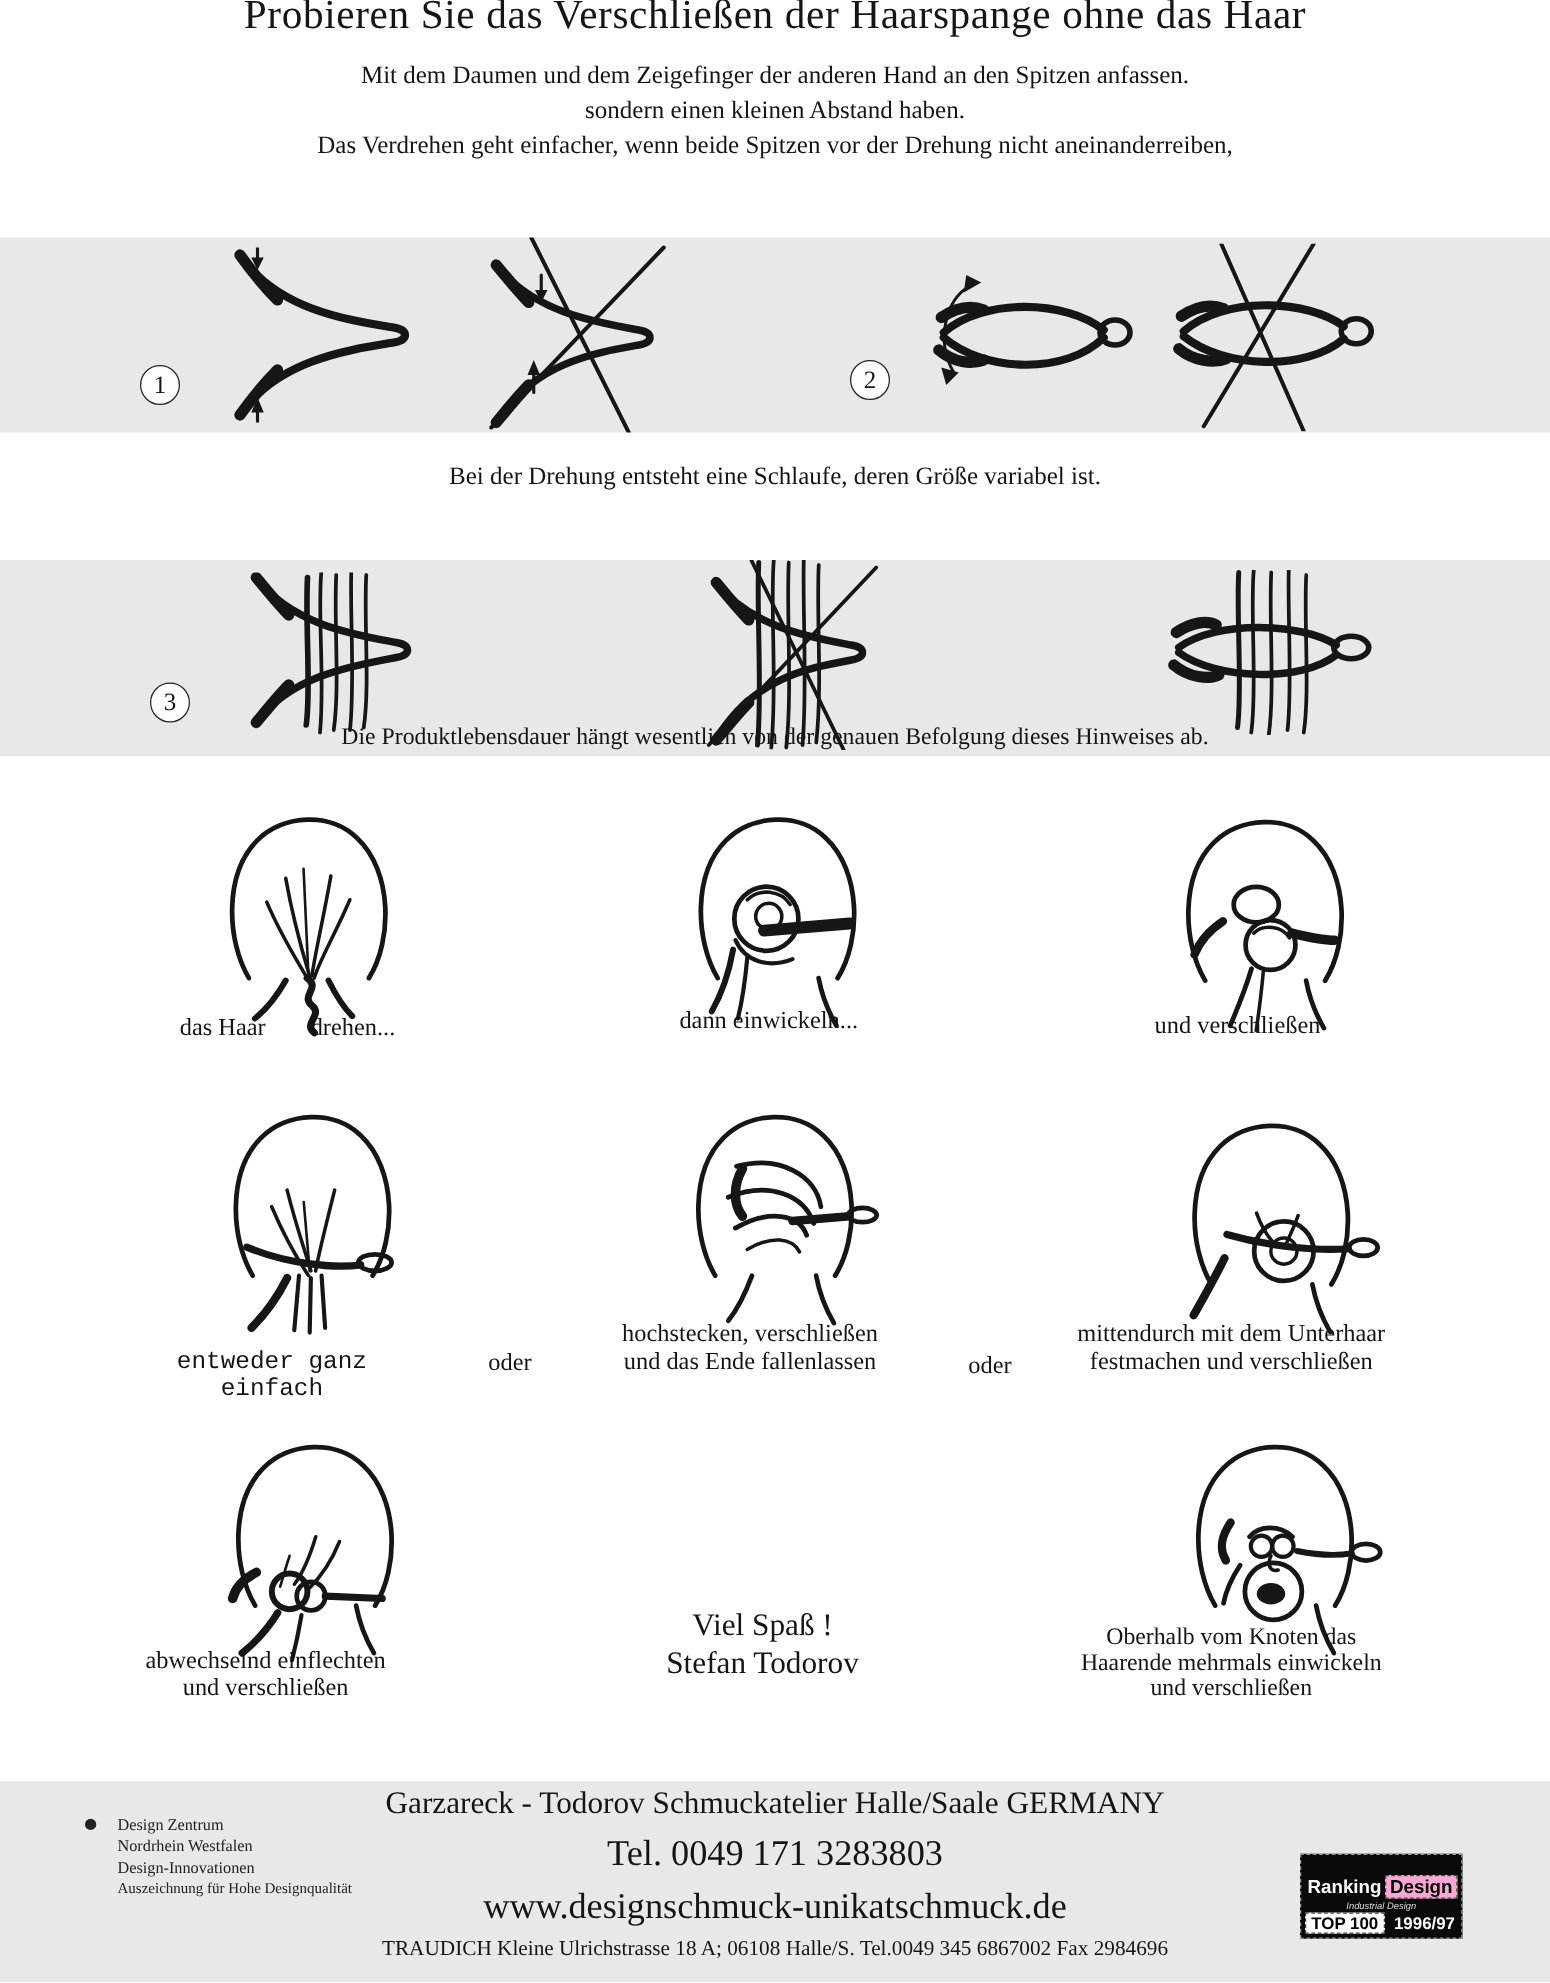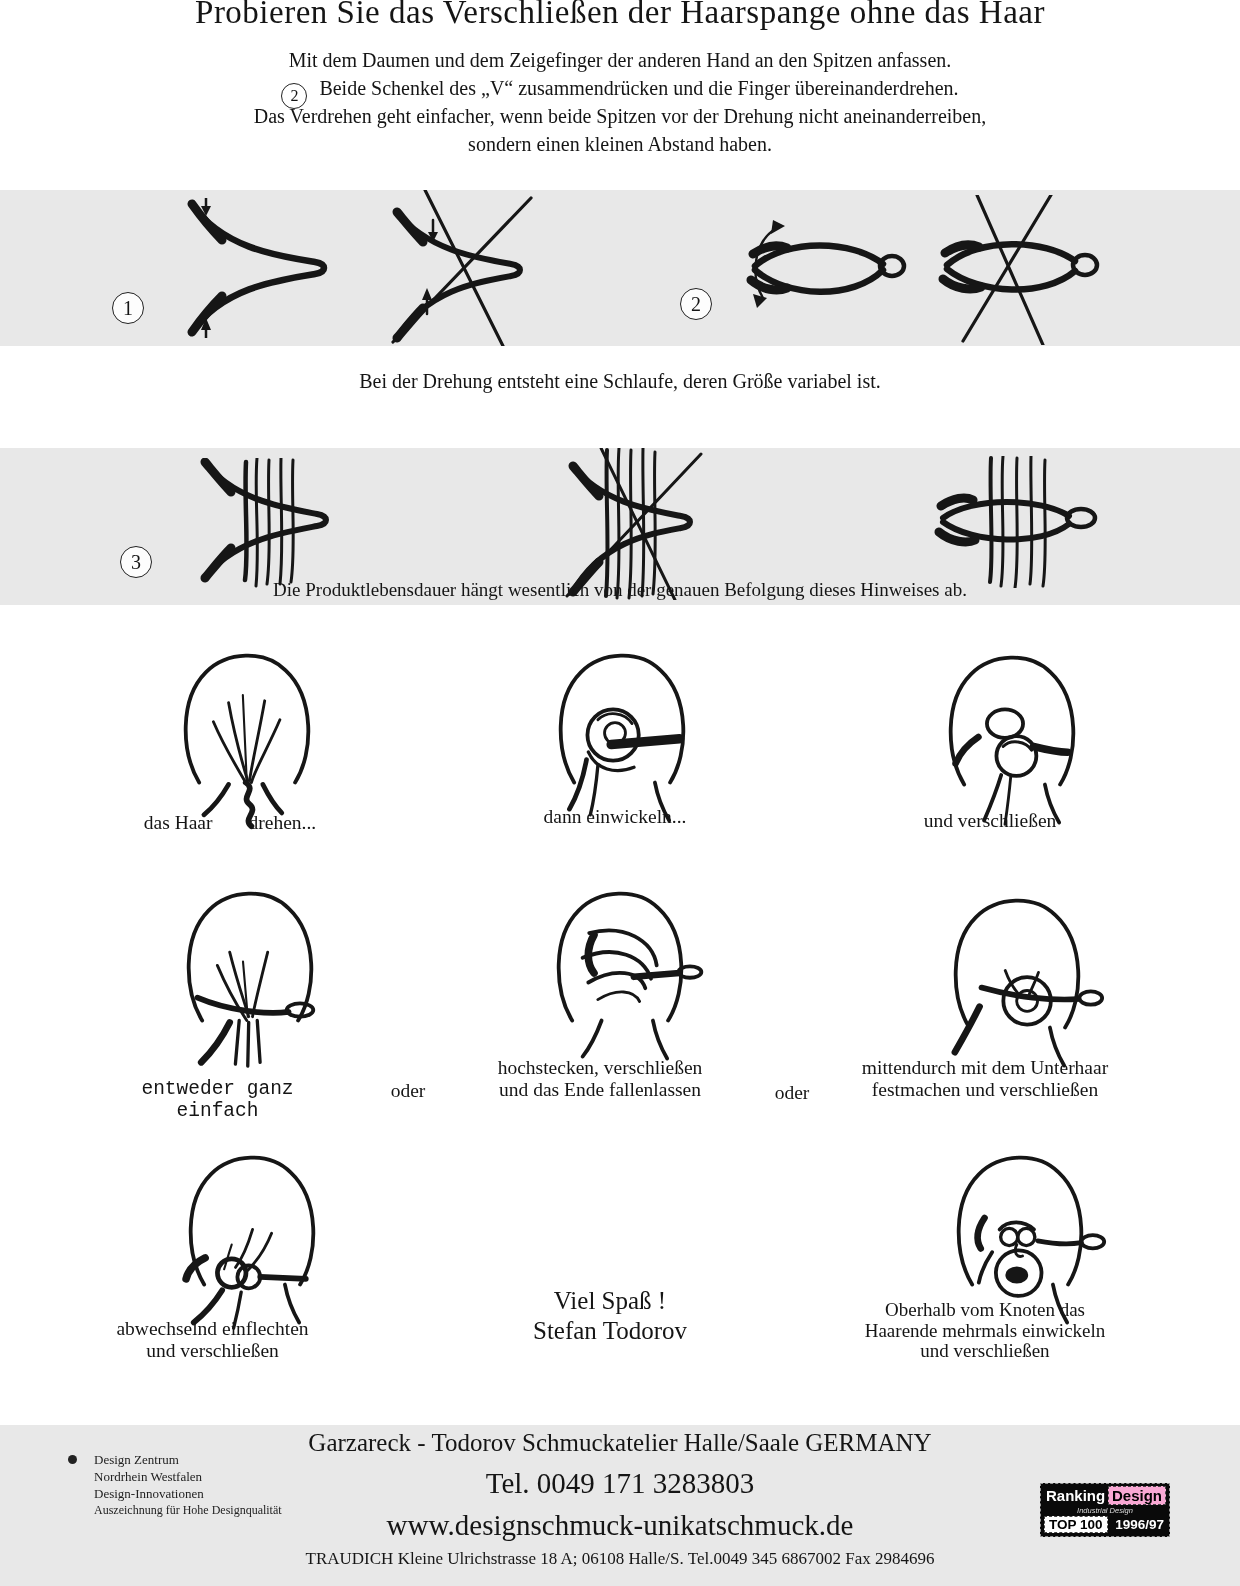--- a/index.html
+++ b/index.html
@@ -50,21 +50,21 @@
   .f-company{top:4px;font-size:25px;}
   .f-phone{top:42px;font-size:29px;}
   .f-web{top:84px;font-size:29px;}
   .f-address{top:124px;font-size:17px;}
   .dz{position:absolute;left:94px;top:26px;font-size:13px;line-height:17px;color:#222;}
   .dz-dot{position:absolute;left:-26px;top:4px;width:9px;height:9px;border-radius:50%;background:#222;}
   .dz .small{font-size:12px;}
   .badge{
     position:absolute;right:70px;top:58px;width:130px;background:#0a0a0a;
     font-family:"Liberation Sans","DejaVu Sans",sans-serif;color:#fff;
-    padding:2px 3px 3px 3px;border:1px dashed #9a9a9a;box-sizing:border-box;
+    padding:16px 3px 3px 3px;border:1px dashed #9a9a9a;box-sizing:border-box;
   }
   .badge-row{display:flex;align-items:center;justify-content:space-between;}
   .badge .w1{font-weight:bold;font-size:15px;padding-left:2px;}
   .badge .w2{background:#f9a8d4;color:#000;font-weight:bold;font-size:15px;padding:0 3px;border:1px dashed #444;}
   .badge-sub{text-align:center;font-size:7.5px;font-style:italic;color:#ddd;padding:1px 0;}
   .badge .w3{background:#fff;color:#000;font-weight:bold;font-size:13.5px;padding:0 4px;border:1px dashed #444;}
   .badge .w4{font-weight:bold;font-size:13.5px;padding-right:2px;}
   .ink{stroke:#161616;fill:none;stroke-linecap:round;}
   .inkfill{fill:#161616;stroke:none;}
 </style>
@@ -73,28 +73,24 @@
 
 <div class="page">
 
   <h1 class="title">Probieren Sie das Verschließen der Haarspange ohne das Haar</h1>
 
   <div class="intro">
     <div class="line">
       <span>Mit dem Daumen und dem Zeigefinger der anderen Hand an den Spitzen anfassen.</span>
     </div>
     <div class="line">
-      <span class="circ">2</span>
-      <span>Beide Schenkel des „V“ zusammendrücken und die Finger übereinanderdrehen.</span>
+      <span>sondern einen kleinen Abstand haben.</span>
     </div>
     <div class="line">
       <span>Das Verdrehen geht einfacher, wenn beide Spitzen vor der Drehung nicht aneinanderreiben,</span>
-    </div>
-    <div class="line">
-      <span>sondern einen kleinen Abstand haben.</span>
     </div>
   </div>
 
   <div class="band band1">
     <div class="circ-band" style="left:112px;top:102px;">1</div>
 
     <svg style="left:150px;top:8px;" width="210" height="140" viewBox="0 0 210 140">
       <path class="ink" stroke-width="6.5" d="M42,6 C72,50 128,58 165,64 C177,66 177,74 165,76 C128,82 72,90 42,134"></path>
       <path class="ink" stroke-width="9" d="M42,6 C52,20 62,32 72,42"></path>
       <path class="ink" stroke-width="9" d="M42,134 C52,120 62,108 72,98"></path>

